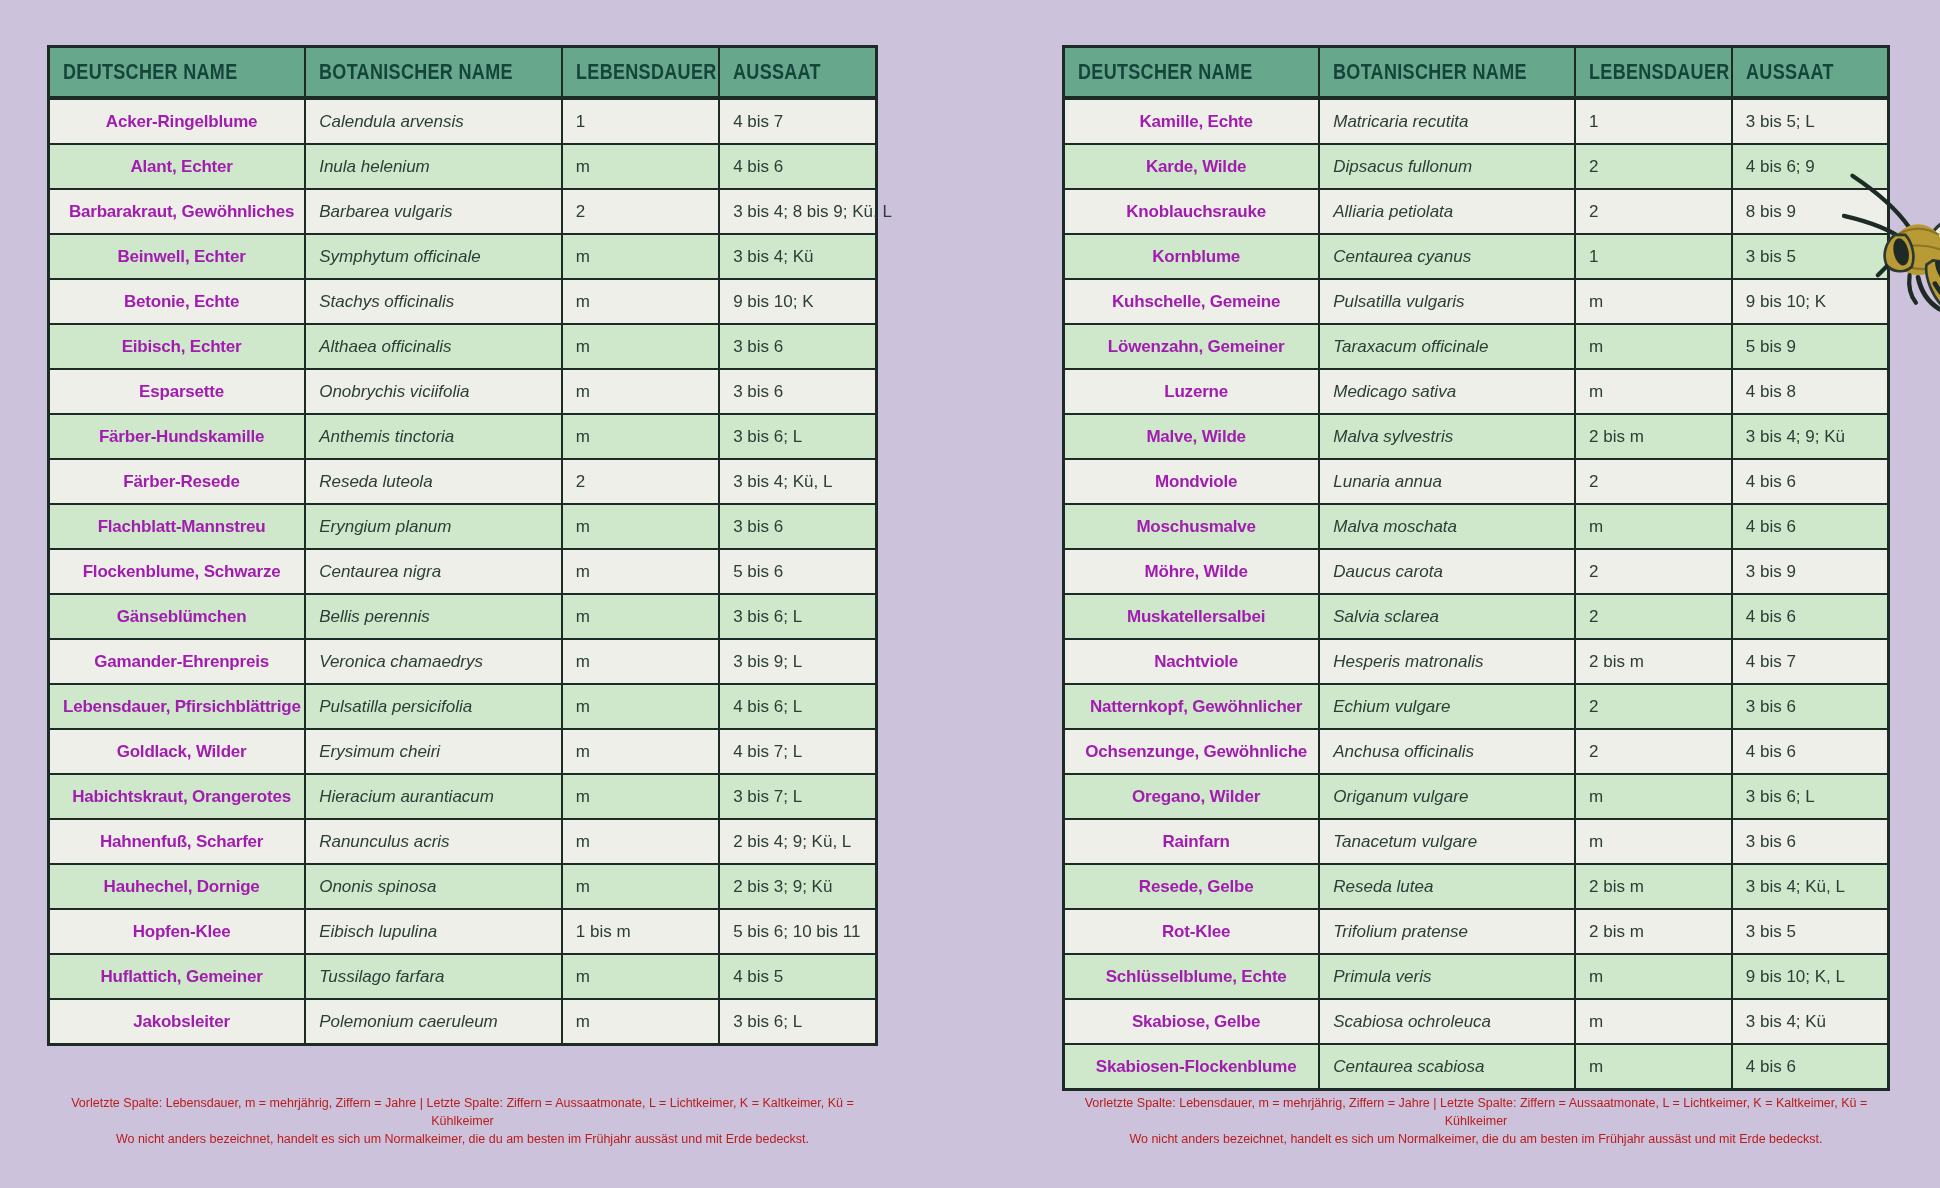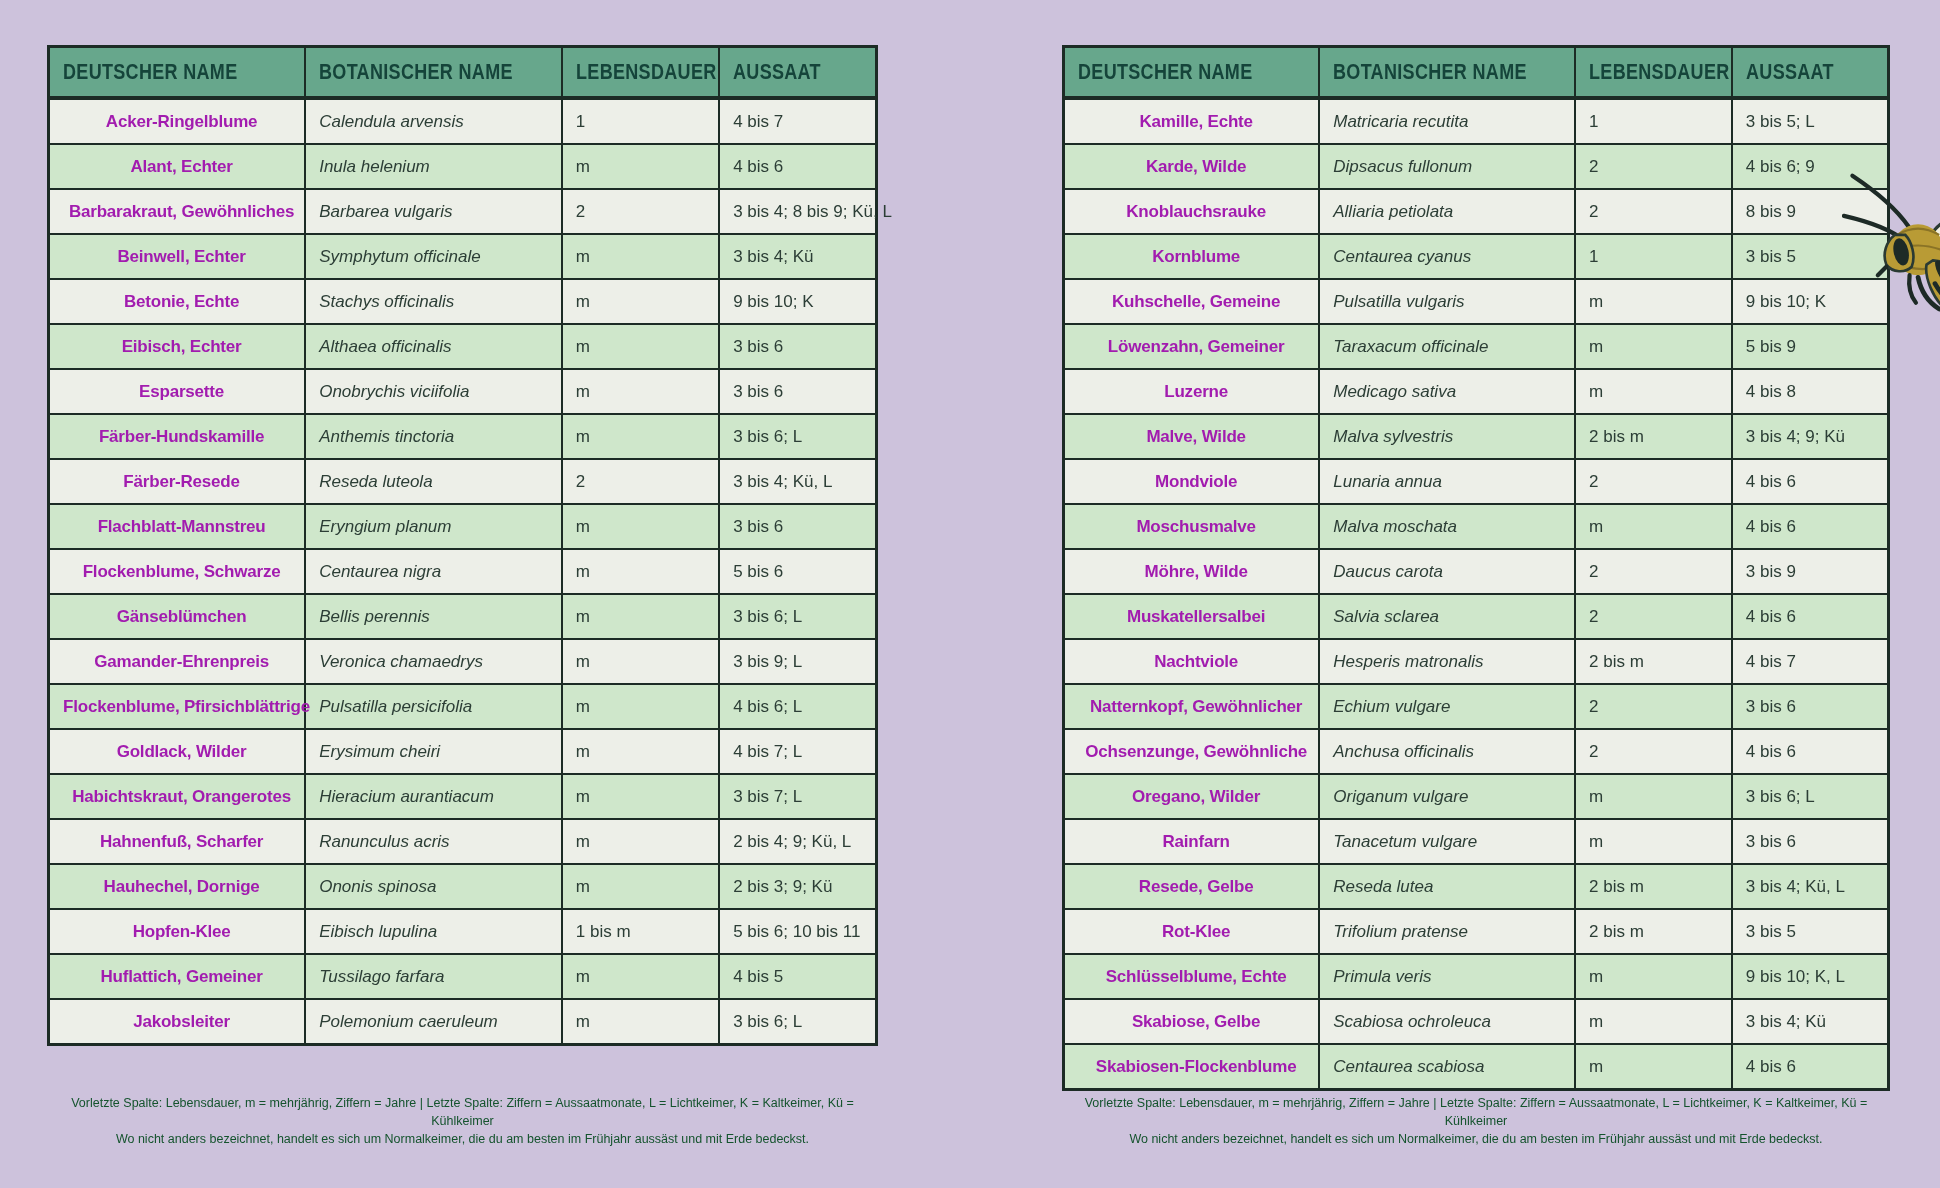--- a/index.html
+++ b/index.html
@@ -61,21 +61,21 @@
 
   td.col-de  { font-weight: bold; color: #a21caf; letter-spacing: -0.2px; text-align: center; }
   td.col-bot { font-style: italic; margin-left: 24px; }
 
   .footnote {
     position: absolute;
     top: 1094px;
     text-align: center;
     font-size: 12.5px;
     line-height: 1.45;
-    color: #14532d;
+    color: #b91c1c;
   }
   .footnote.left  { left: 47px;  width: 831px; }
   .footnote.right { left: 1062px; width: 828px; }
 
   .page-number {
     position: absolute;
     top: 1185px;
     font-size: 23px;
     font-weight: bold;
     color: #3f4e5c;
@@ -184,21 +184,21 @@
           <td class="col-dauer">m</td>
           <td class="col-aussaat">3 bis 6; L</td>
         </tr>
         <tr>
           <td class="col-de">Gamander-Ehrenpreis</td>
           <td class="col-bot">Veronica chamaedrys</td>
           <td class="col-dauer">m</td>
           <td class="col-aussaat">3 bis 9; L</td>
         </tr>
         <tr>
-          <td class="col-de">Flockenblume, Pfirsichblättrige</td>
+          <td class="col-de">Lebensdauer, Pfirsichblättrige</td>
           <td class="col-bot">Pulsatilla persicifolia</td>
           <td class="col-dauer">m</td>
           <td class="col-aussaat">4 bis 6; L</td>
         </tr>
         <tr>
           <td class="col-de">Goldlack, Wilder</td>
           <td class="col-bot">Erysimum cheiri</td>
           <td class="col-dauer">m</td>
           <td class="col-aussaat">4 bis 7; L</td>
         </tr>

